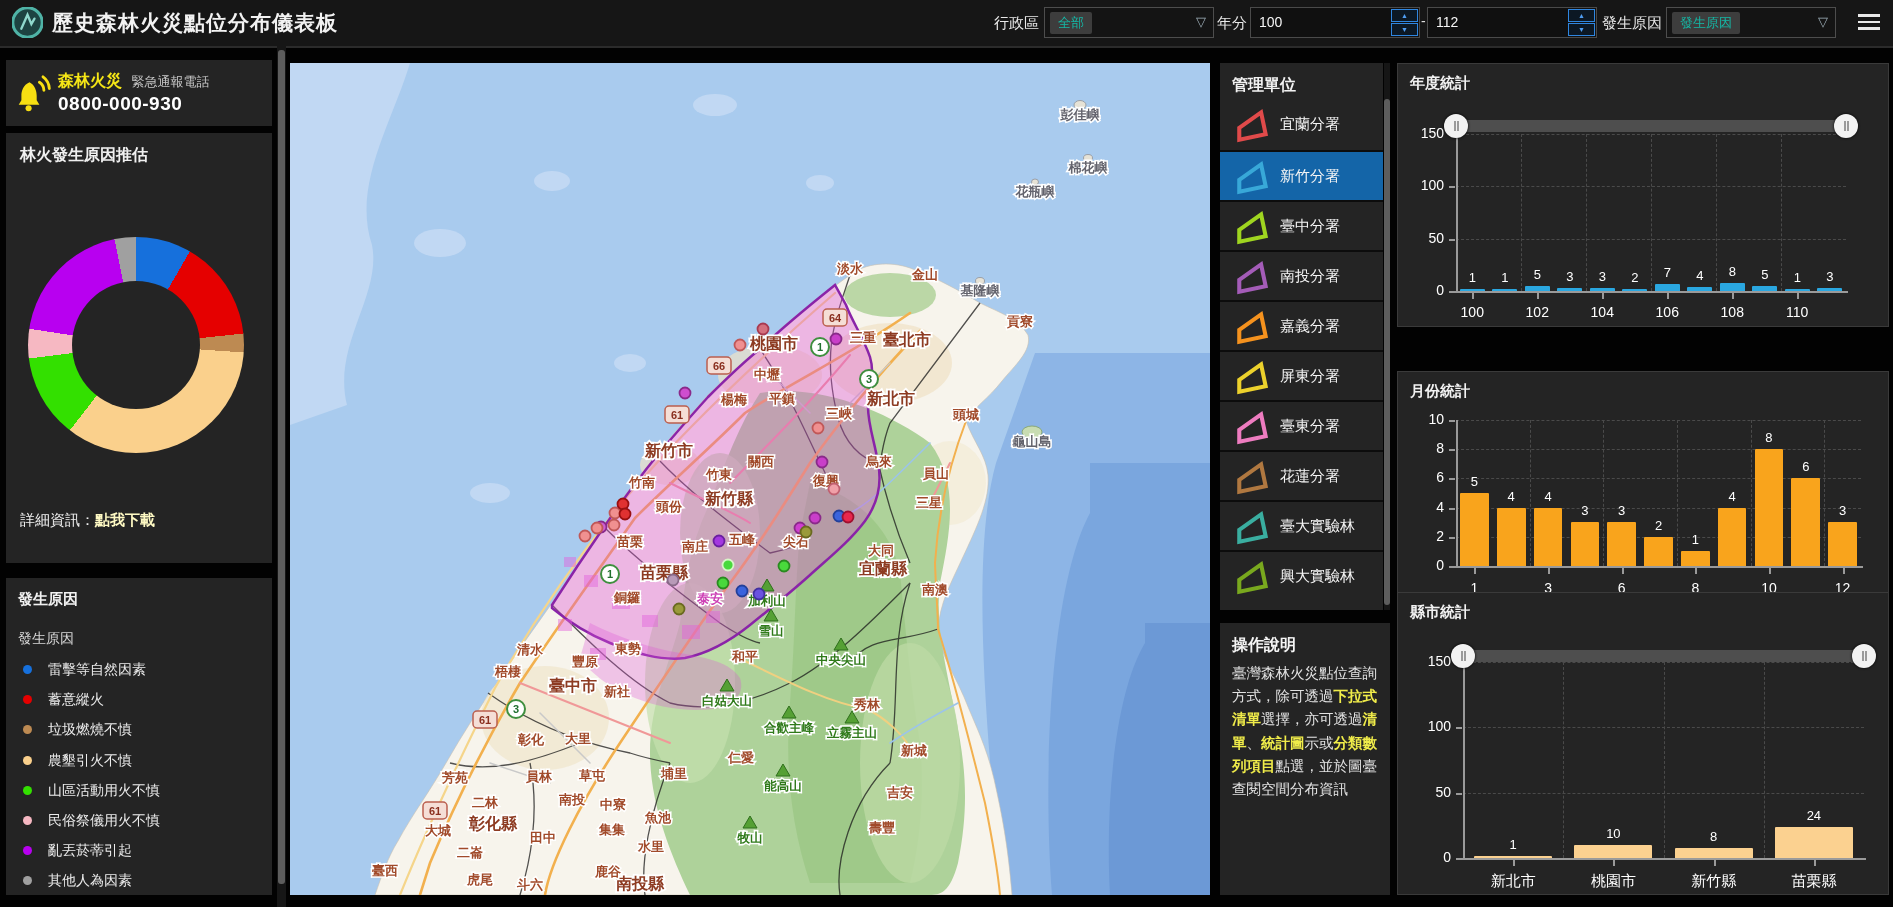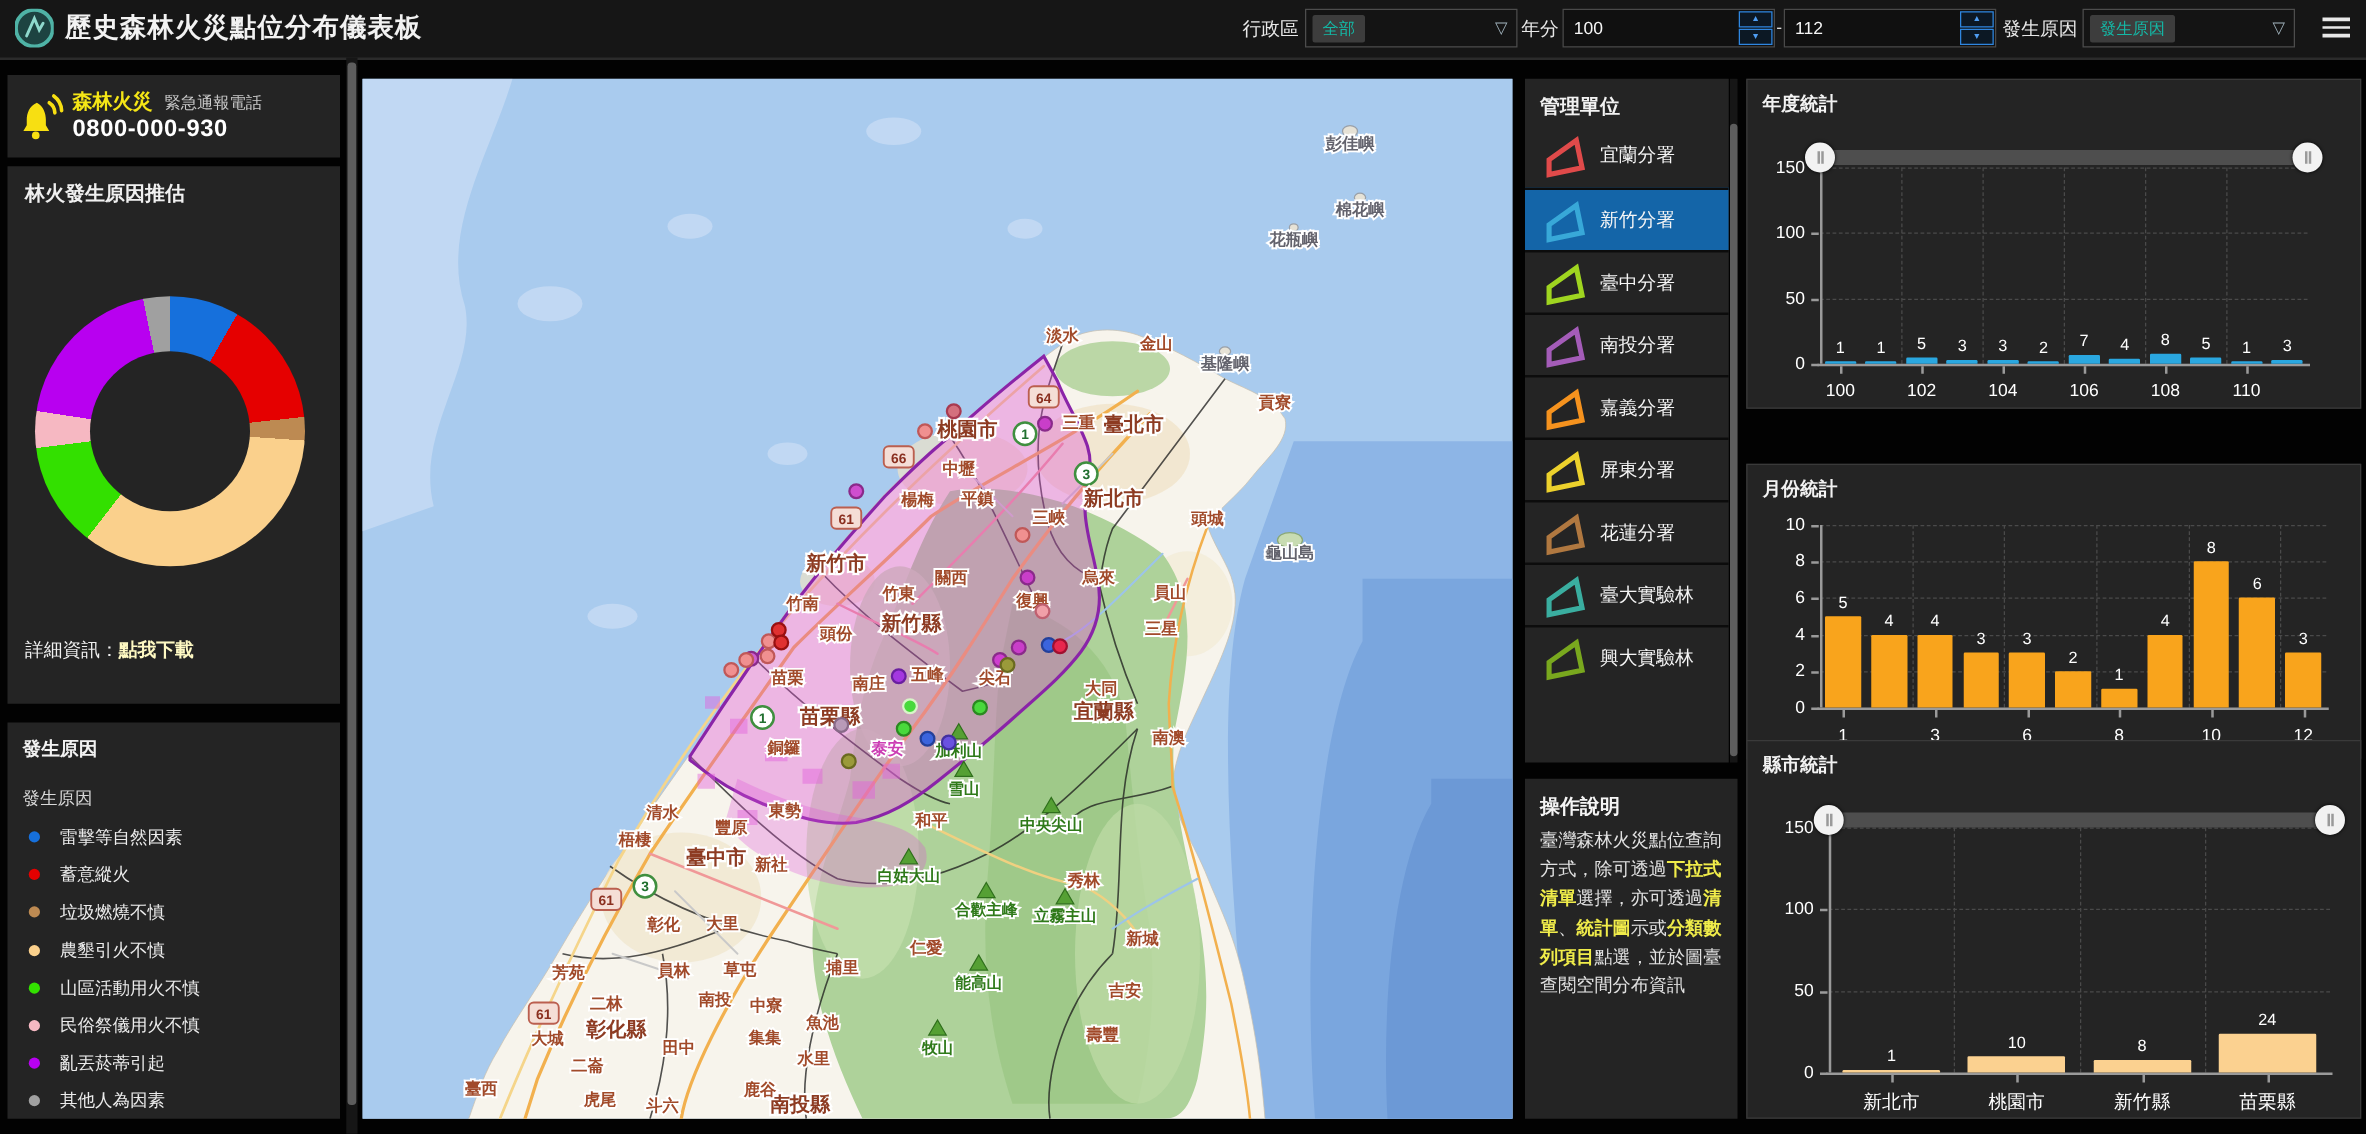--- a/index.html
+++ b/index.html
@@ -473,20 +473,26 @@
           <div class="mg-lab">嘉義分署</div>
         </div>
         <div class="mg-item">
           <svg class="mg-icon" width="38" height="40" viewBox="0 0 40 44">
             <polygon points="6,24 30,7 35,31 6,37" fill="none" stroke="#ecd12c" stroke-width="4.5" stroke-linejoin="miter"></polygon>
           </svg>
           <div class="mg-lab">屏東分署</div>
         </div>
         <div class="mg-item">
           <svg class="mg-icon" width="38" height="40" viewBox="0 0 40 44">
+            <polygon points="6,24 30,7 35,31 6,37" fill="none" stroke="#ee7cc0" stroke-width="4.5" stroke-linejoin="miter"></polygon>
+          </svg>
+          <div class="mg-lab">臺東分署</div>
+        </div>
+        <div class="mg-item">
+          <svg class="mg-icon" width="38" height="40" viewBox="0 0 40 44">
             <polygon points="6,24 30,7 35,31 6,37" fill="none" stroke="#b07840" stroke-width="4.5" stroke-linejoin="miter"></polygon>
           </svg>
           <div class="mg-lab">花蓮分署</div>
         </div>
         <div class="mg-item">
           <svg class="mg-icon" width="38" height="40" viewBox="0 0 40 44">
             <polygon points="6,24 30,7 35,31 6,37" fill="none" stroke="#3aaea0" stroke-width="4.5" stroke-linejoin="miter"></polygon>
           </svg>
           <div class="mg-lab">臺大實驗林</div>
         </div>

